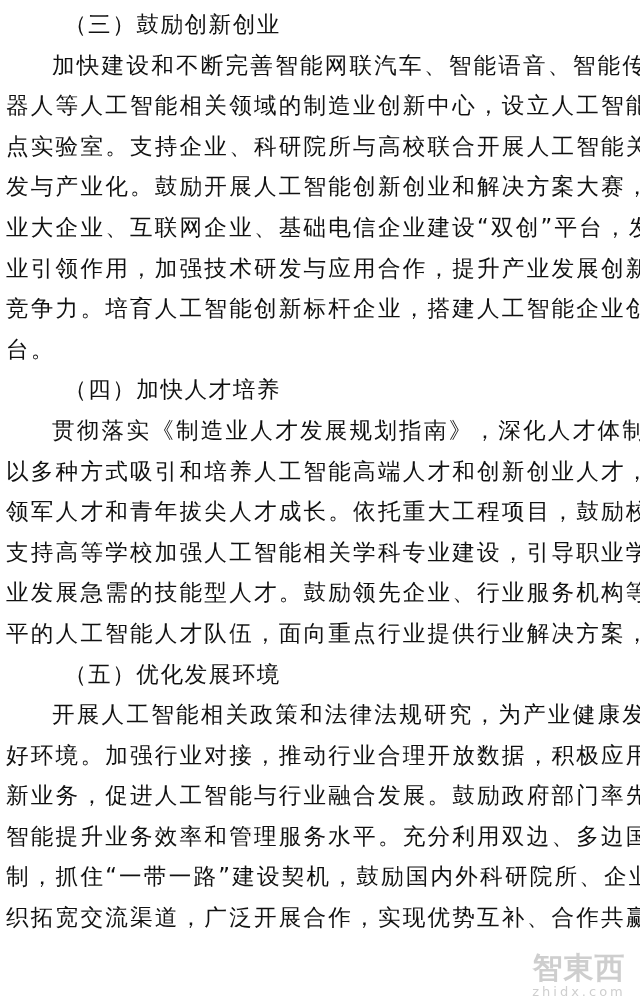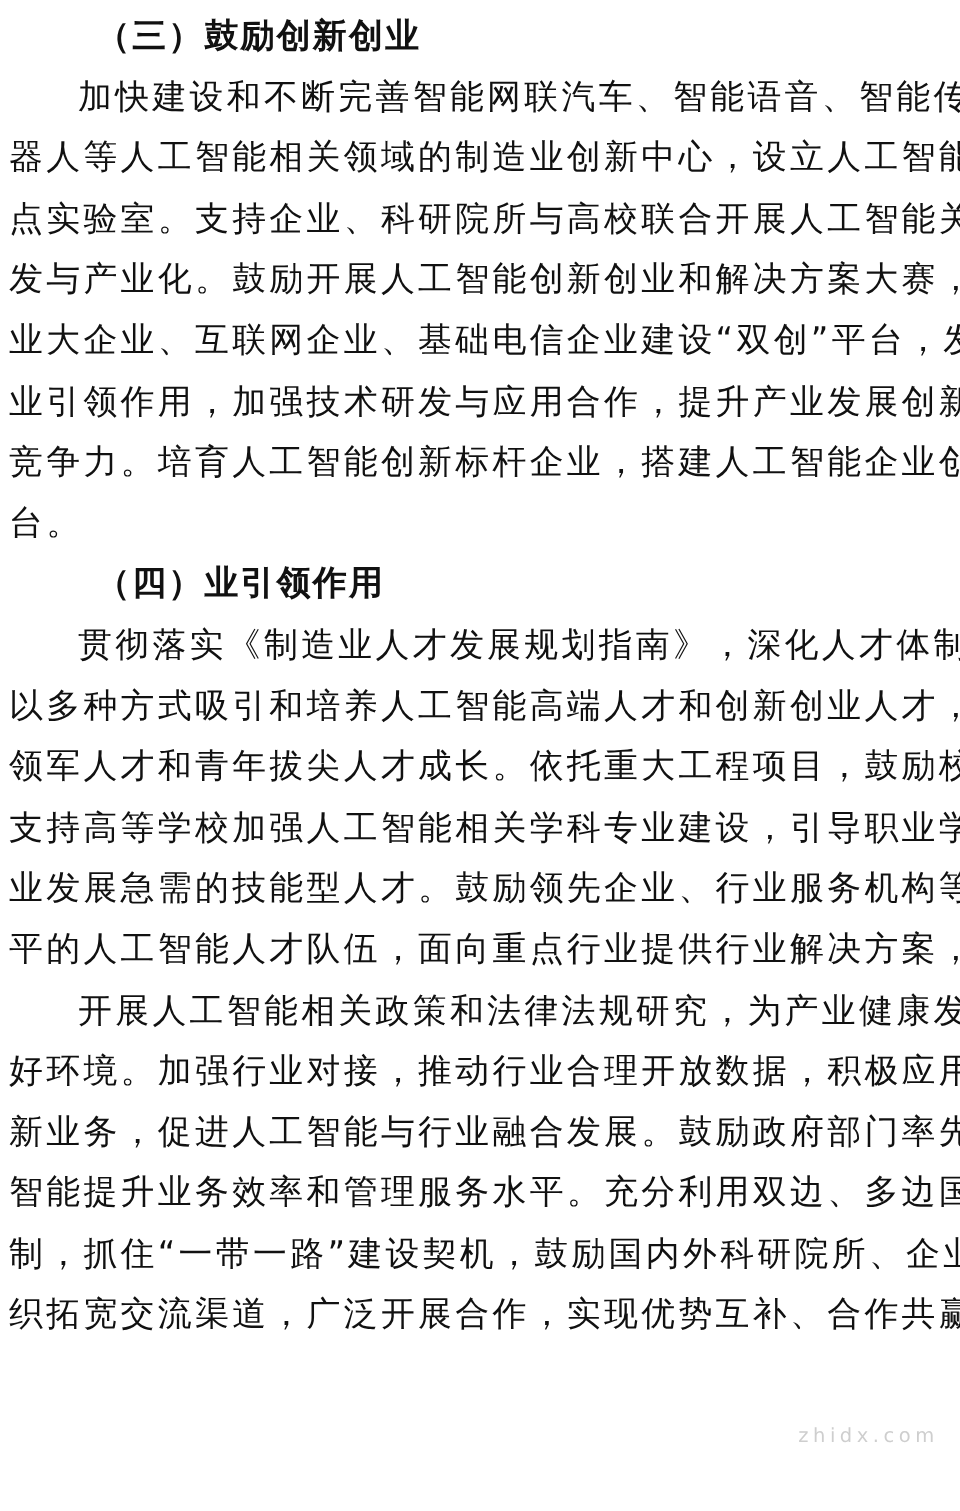--- a/index.html
+++ b/index.html
@@ -1,19 +1,19 @@
 <!DOCTYPE html>
 <html><head>
 <meta charset="utf-8">
 <style>
   html, body { margin: 0; padding: 0; background: #ffffff; }
   body { width: 640px; height: 1007px; overflow: hidden; position: relative; font-family: "DejaVu Sans", sans-serif; color: #111111; }
   .doc { position: absolute; left: 6px; top: 4px; width: 630px; }
   .line { height: 40.6px; line-height: 40.6px; font-size: 22.6px; white-space: nowrap; letter-spacing: 2.2px; }
-  .heading { font-weight: bold; padding-left: 58px; letter-spacing: 1.5px; }
+  .heading { font-weight: normal; padding-left: 58px; letter-spacing: 1.5px; }
   .indent { padding-left: 46px; }
   .watermark { position: absolute; right: 6px; bottom: 4px; width: 110px; height: 52px; text-align: center; color: rgba(180,180,180,0.65); }
   .wm-logo { font-size: 30px; font-weight: bold; line-height: 34px; letter-spacing: 1px; }
   .wm-url { font-size: 13px; line-height: 14px; letter-spacing: 3px; }
 </style>
 </head>
 <body>
 
 <div class="doc">
 
@@ -23,34 +23,36 @@
     <div class="line">器人等人工智能相关领域的制造业创新中心，设立人工智能领域的重</div>
     <div class="line">点实验室。支持企业、科研院所与高校联合开展人工智能关键技术研</div>
     <div class="line">发与产业化。鼓励开展人工智能创新创业和解决方案大赛，鼓励制造</div>
     <div class="line">业大企业、互联网企业、基础电信企业建设“双创”平台，发挥骨干企</div>
     <div class="line">业引领作用，加强技术研发与应用合作，提升产业发展创新力和国际</div>
     <div class="line">竞争力。培育人工智能创新标杆企业，搭建人工智能企业创新交流平</div>
     <div class="line">台。</div>
   </div>
 
   <div>
-    <div class="line heading">（四）业引领作用</div>
+    <div class="line heading">（四）加快人才培养</div>
     <div class="line indent">贯彻落实《制造业人才发展规划指南》，深化人才体制机制改革。</div>
     <div class="line">以多种方式吸引和培养人工智能高端人才和创新创业人才，支持一批</div>
     <div class="line">领军人才和青年拔尖人才成长。依托重大工程项目，鼓励校企合作，</div>
     <div class="line">支持高等学校加强人工智能相关学科专业建设，引导职业学校培养产</div>
     <div class="line">业发展急需的技能型人才。鼓励领先企业、行业服务机构等培养高水</div>
     <div class="line">平的人工智能人才队伍，面向重点行业提供行业解决方案，推广行业</div>
   </div>
 
   <div>
+    <div class="line heading">（五）优化发展环境</div>
     <div class="line indent">开展人工智能相关政策和法律法规研究，为产业健康发展营造良</div>
     <div class="line">好环境。加强行业对接，推动行业合理开放数据，积极应用新技术、</div>
     <div class="line">新业务，促进人工智能与行业融合发展。鼓励政府部门率先运用人工</div>
     <div class="line">智能提升业务效率和管理服务水平。充分利用双边、多边国际合作机</div>
     <div class="line">制，抓住“一带一路”建设契机，鼓励国内外科研院所、企业、行业组</div>
     <div class="line">织拓宽交流渠道，广泛开展合作，实现优势互补、合作共赢。</div>
   </div>
 </div>
 
 <div class="watermark">
+  <div class="wm-logo">智東西</div>
   <div class="wm-url">zhidx.com</div>
 </div>
 
 </body></html>

